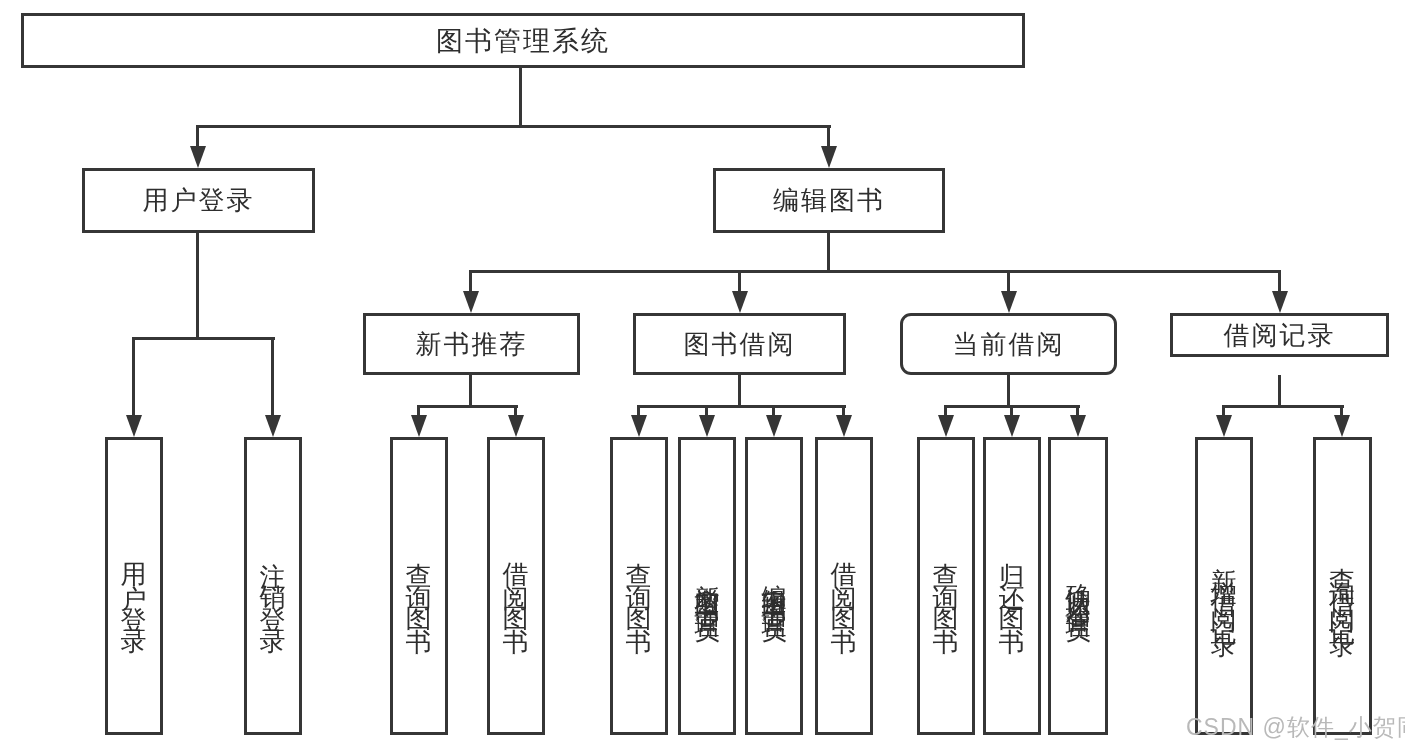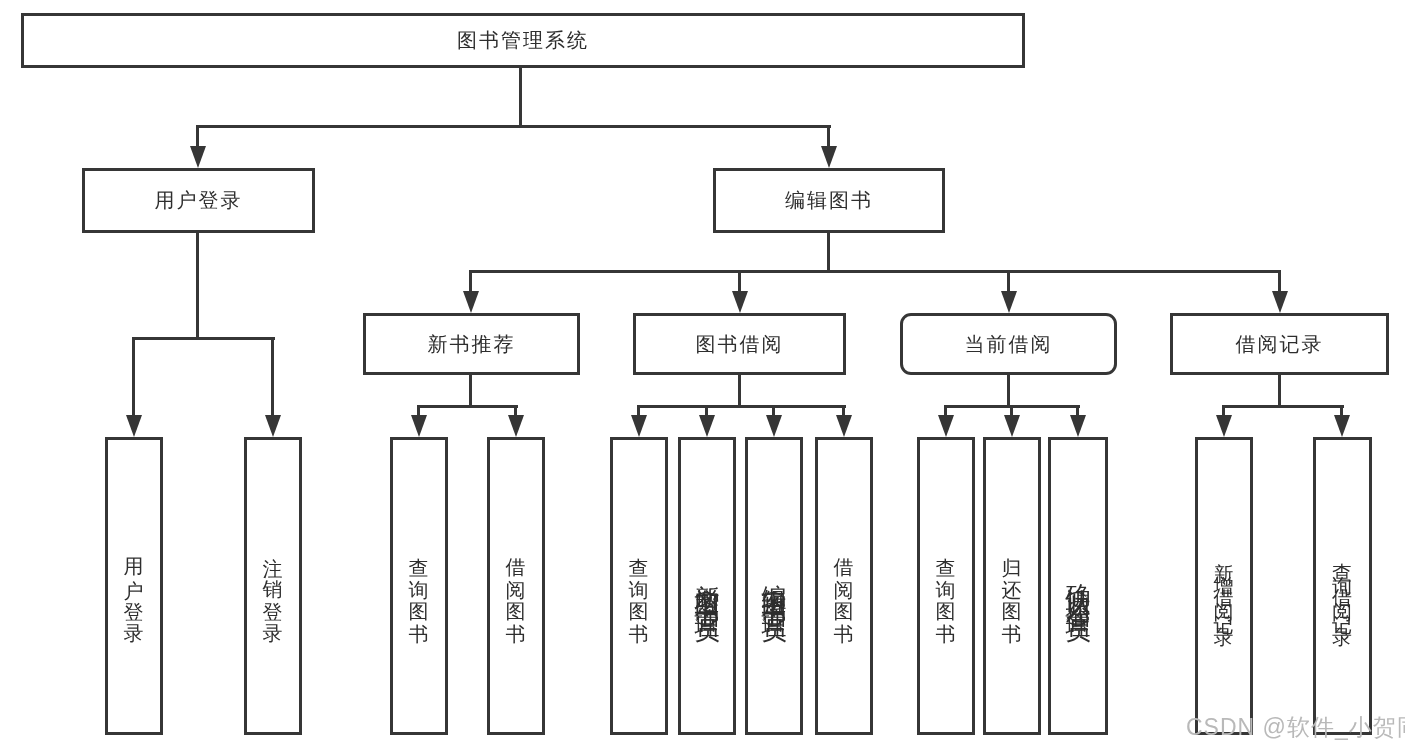--- a/index.html
+++ b/index.html
@@ -13,26 +13,26 @@
   }
   .box {
     position: absolute;
     box-sizing: border-box;
     border: 3px solid #363636;
     background: #ffffff;
     display: flex;
     align-items: center;
     justify-content: center;
     color: #2e2e2e;
-    font-size: 20px;
+    font-size: 26px;
     letter-spacing: 2px;
     white-space: nowrap;
     z-index: 2;
   }
-  .root-box { font-size: 20px; }
+  .root-box { font-size: 27px; }
   .vbox {
     writing-mode: vertical-rl;
     text-orientation: mixed;
     white-space: normal;
     line-height: 1;
   }
   .ls-wide  { letter-spacing: 22px; }
   .ls-mid   { letter-spacing: 13px; }
   .ls-tight { letter-spacing: 5px; font-size: 25px; }
   .vline {
@@ -84,21 +84,21 @@
 
   <div class="box" style="left:363px; top:313px; width:217px; height:62px;">
     <span>新书推荐</span>
   </div>
   <div class="box" style="left:633px; top:313px; width:213px; height:62px;">
     <span>图书借阅</span>
   </div>
   <div class="box" style="left:900px; top:313px; width:217px; height:62px;border-radius:11px;">
     <span>当前借阅</span>
   </div>
-  <div class="box" style="left:1170px; top:313px; width:219px; height:62px;">
+  <div class="box" style="left:1170px; top:313px; width:219px; height:44px;">
     <span>借阅记录</span>
   </div>
 
   <div class="box vbox ls-wide" style="left:105px; top:437px; width:58px; height:298px;">
     <span>用户登录</span>
   </div>
   <div class="box vbox ls-wide" style="left:244px; top:437px; width:58px; height:298px;">
     <span>注销登录</span>
   </div>
 

